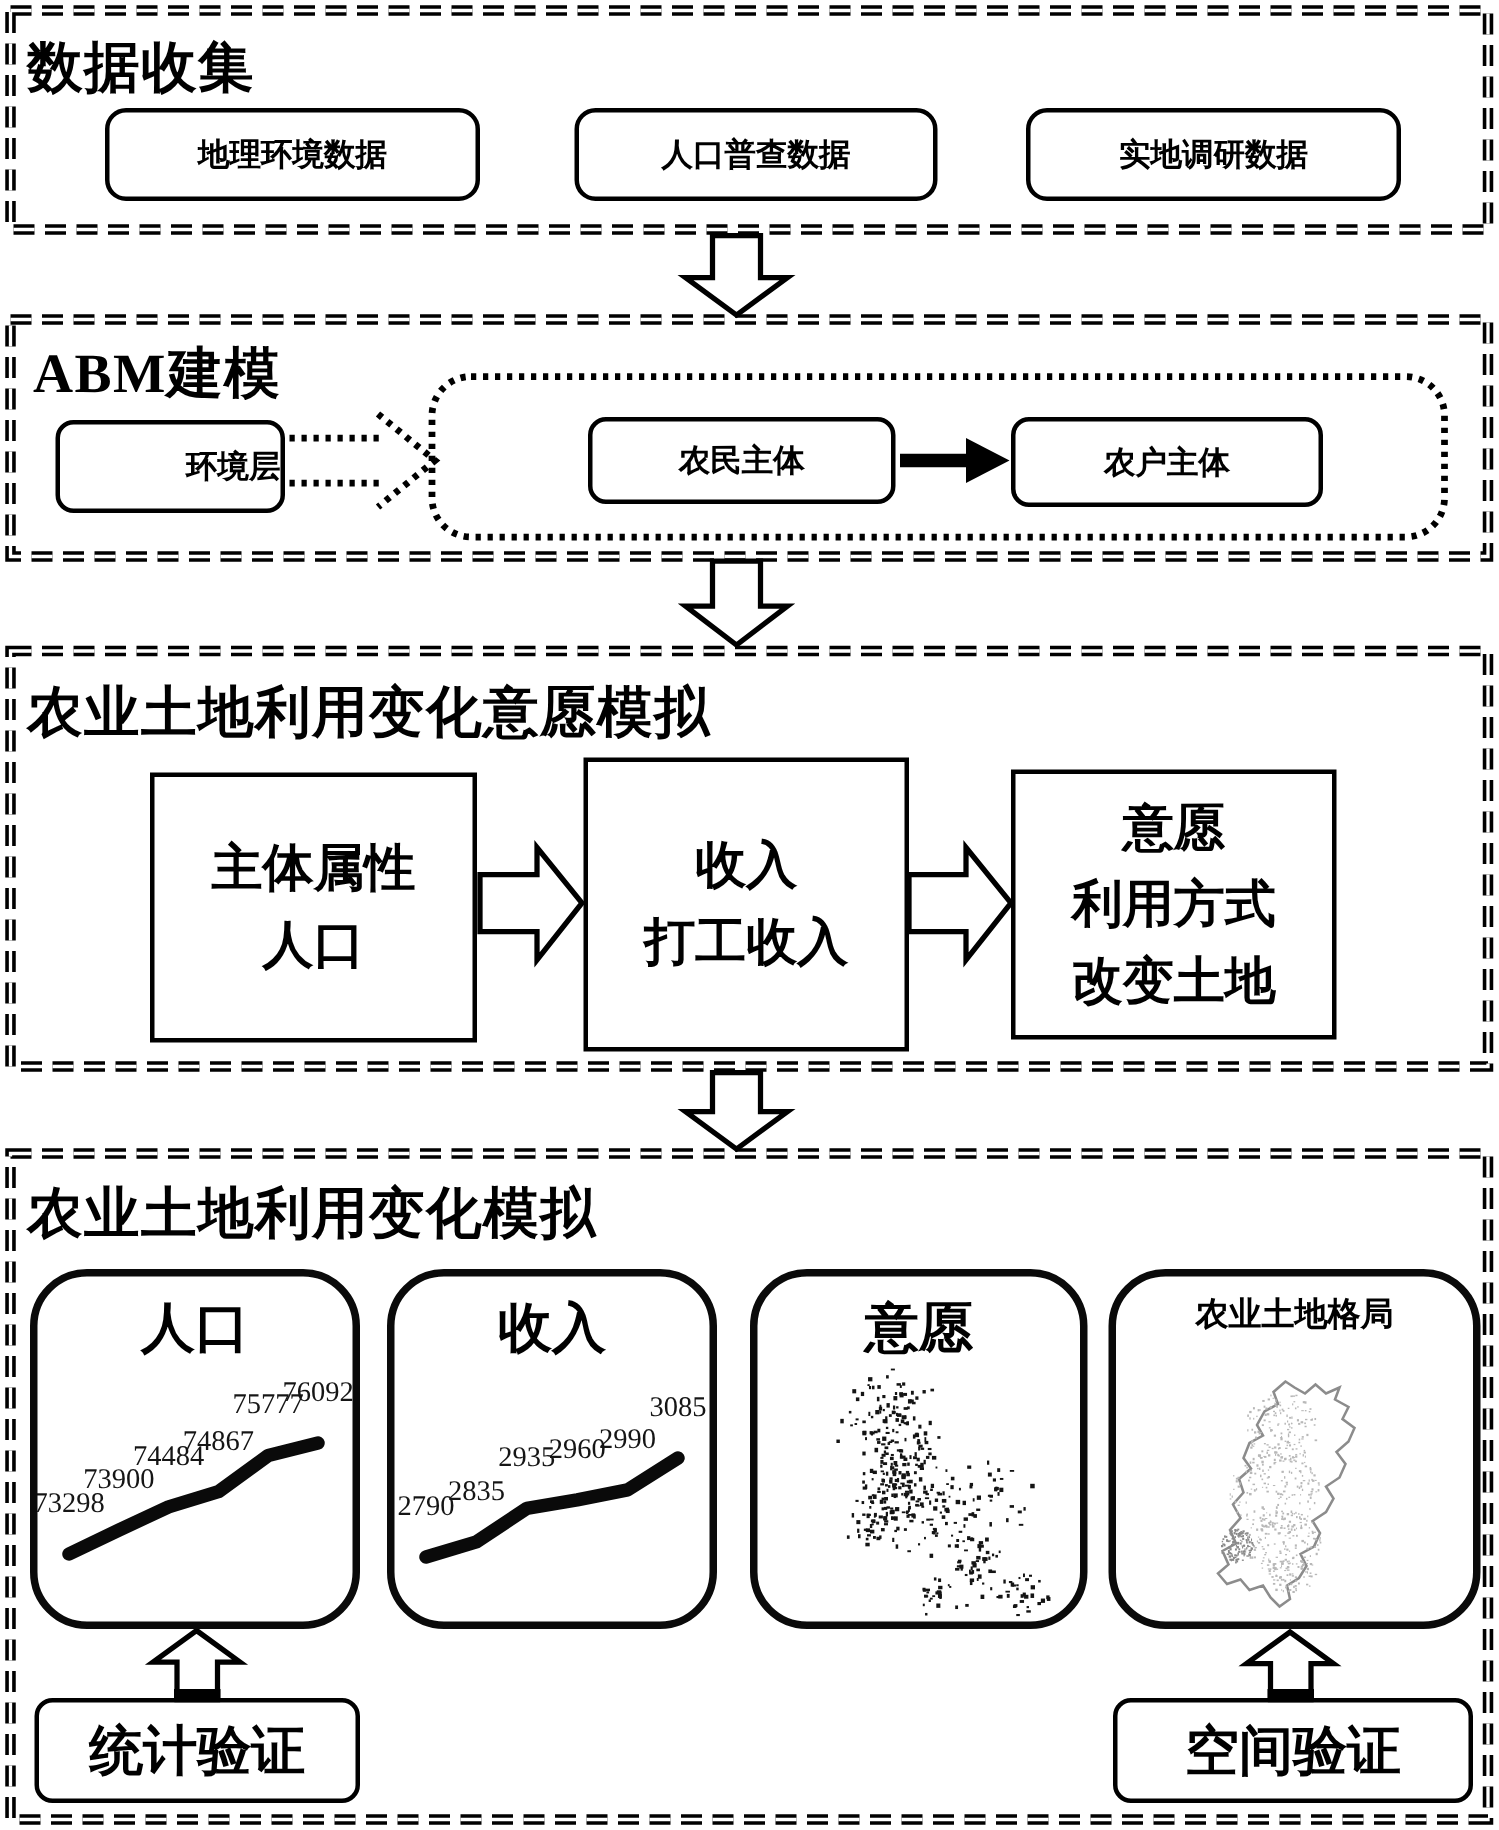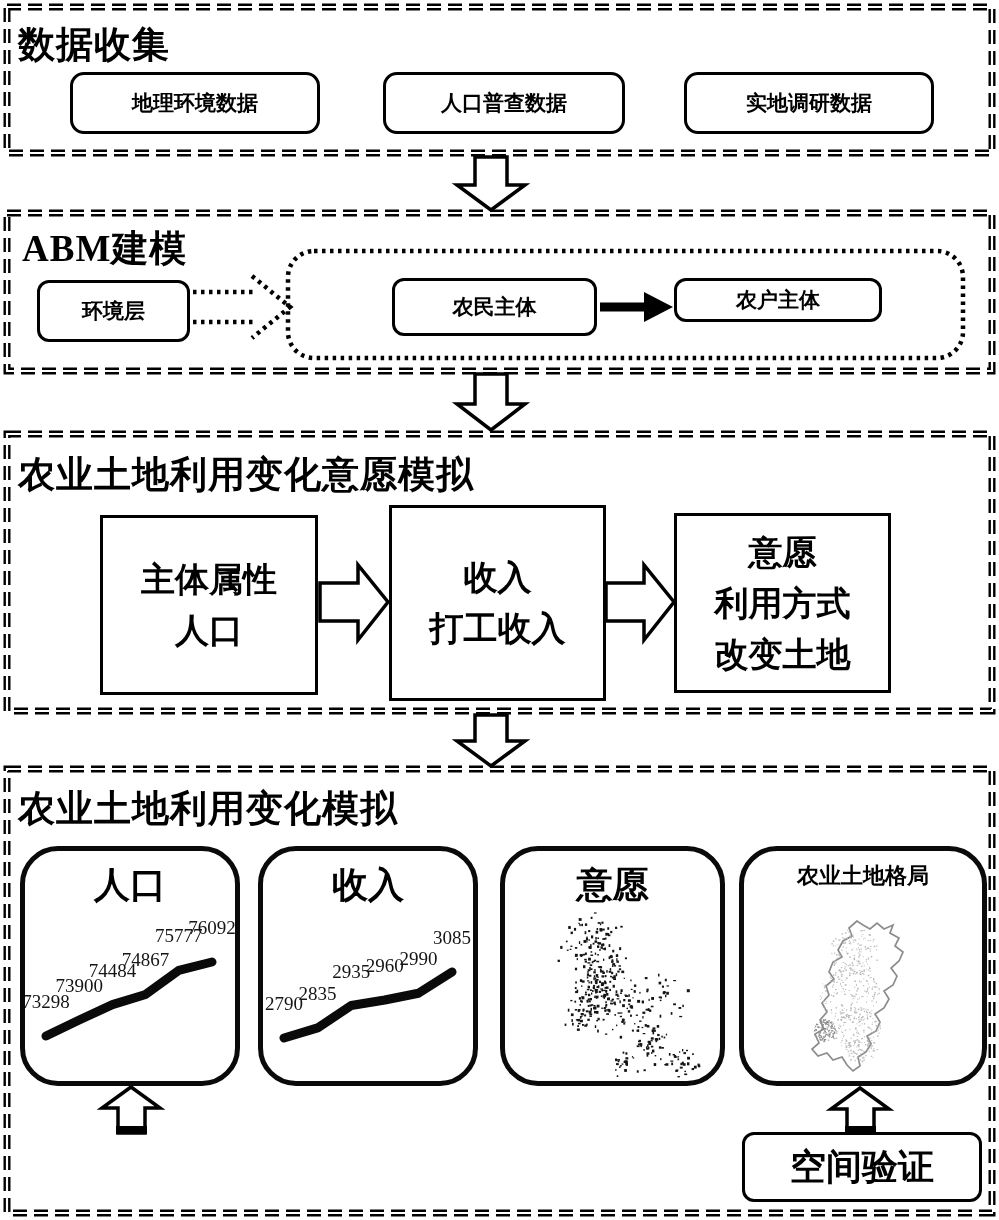--- a/index.html
+++ b/index.html
@@ -1234,27 +1234,27 @@
     <span>地理环境数据</span>
   </div>
   <div class="abs rbox" style="left:383px;top:72px;width:242px;height:62px;align-items:center;">
     <span>人口普查数据</span>
   </div>
   <div class="abs rbox" style="left:684px;top:72px;width:250px;height:62px;">
     <span>实地调研数据</span>
   </div>
 
   <div class="abs sec-title" style="left:22px;top:224px;">ABM建模</div>
-  <div class="abs rbox" style="left:37px;top:280px;width:153px;height:62px;border-radius:12px;">
+  <div class="abs rbox" style="left:37px;top:280px;width:153px;height:62px;border-radius:12px;justify-content:flex-end;">
     <span>环境层</span>
   </div>
   <div class="abs rbox" style="left:392px;top:278px;width:205px;height:58px;border-radius:12px;">
     <span>农民主体</span>
   </div>
-  <div class="abs rbox" style="left:674px;top:278px;width:208px;height:44px;border-radius:12px;">
+  <div class="abs rbox" style="left:674px;top:278px;width:208px;height:60px;border-radius:12px;">
     <span>农户主体</span>
   </div>
 
   <div class="abs sec-title" style="left:18px;top:450px;">农业土地利用变化意愿模拟</div>
   <div class="abs sqbox" style="left:100px;top:515px;width:218px;height:180px;">
     <div>主体属性</div>
     <div>人口</div>
   </div>
   <div class="abs sqbox" style="left:389px;top:505px;width:217px;height:196px;">
     <div>收入</div>
@@ -1274,17 +1274,20 @@
   <div class="abs panel" style="left:258px;top:846px;width:220px;height:240px;">
     <div class="panel-title">收入</div>
   </div>
   <div class="abs panel" style="left:500px;top:846px;width:225px;height:240px;">
     <div class="panel-title">意愿</div>
   </div>
   <div class="abs panel" style="left:739px;top:846px;width:248px;height:240px;">
     <div class="panel-title small">农业土地格局</div>
   </div>
 
+  <div class="abs vbox" style="left:23px;top:1132px;width:217px;height:70px;">
+    <span>统计验证</span>
+  </div>
   <div class="abs vbox" style="left:742px;top:1132px;width:240px;height:70px;">
     <span>空间验证</span>
   </div>
 
 </div>
 
 </body></html>

